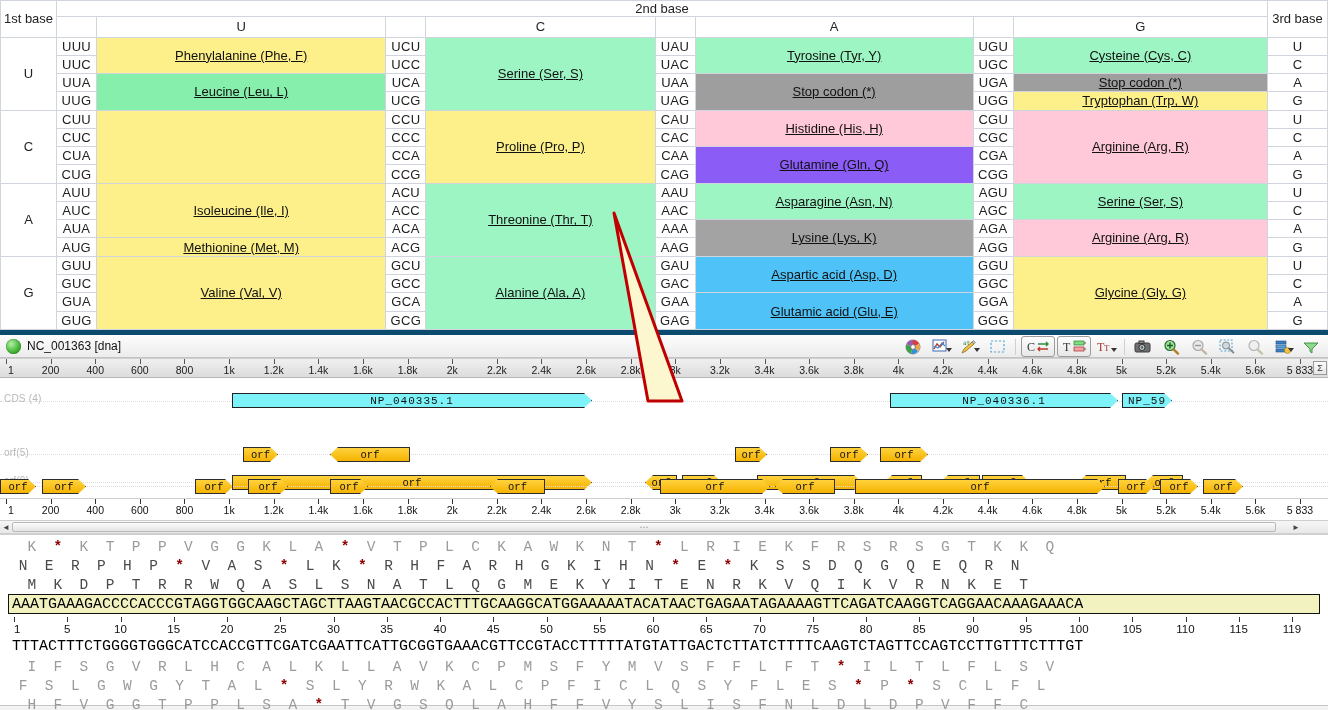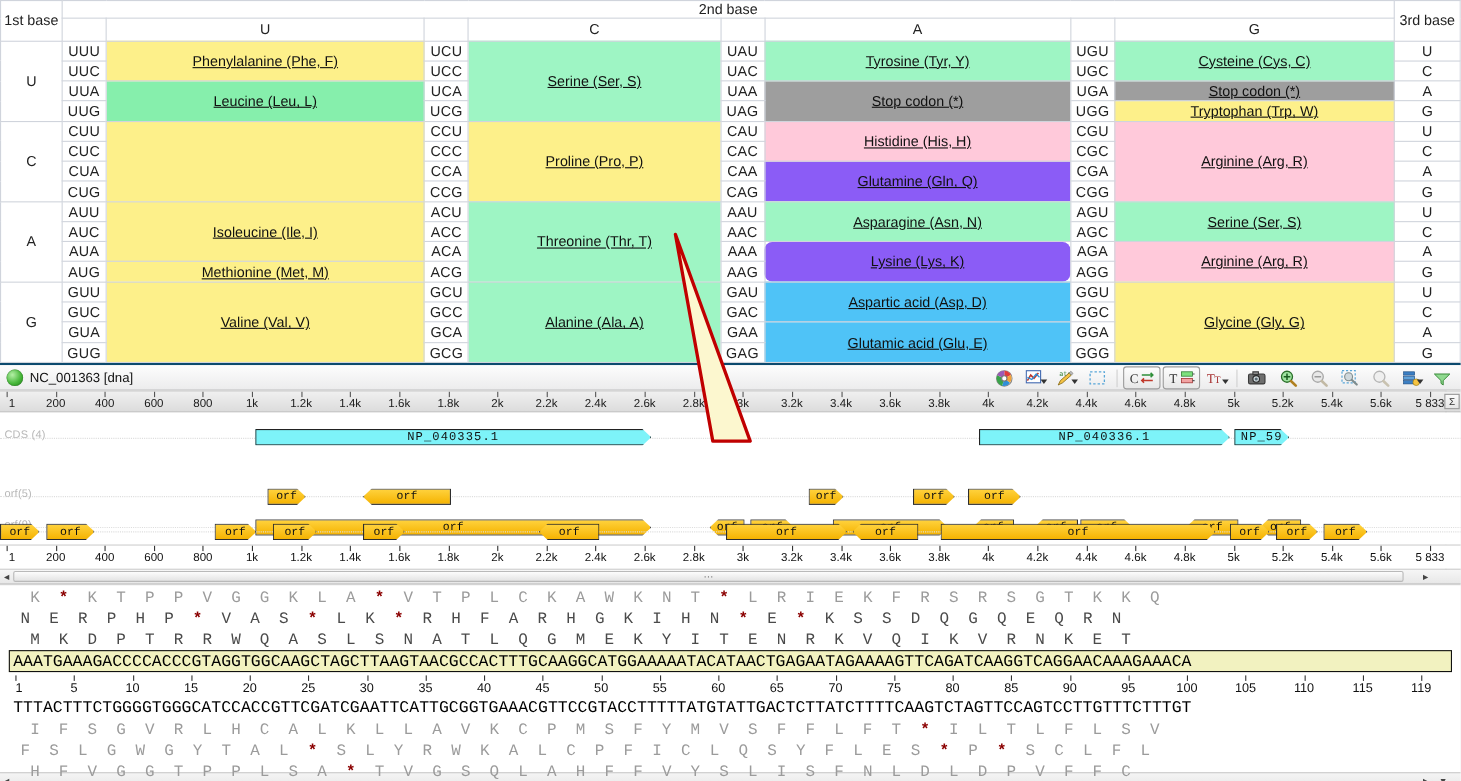--- a/index.html
+++ b/index.html
@@ -42,21 +42,21 @@
     color: #111;
     cursor: pointer;
     font-size: 13px;
   }
 
   
   .seqview {
     position: absolute; left: 0; top: 330px;
     width: 1328px; height: 380px;
     background: #f3f3f3;
-    border-top: 2px solid #0c4a6e;
+    border-top: 5px solid #0c4a6e;
   }
   .sv-titlebar {
     position: relative;
     height: 23px;
     background: linear-gradient(#fdfdfd, #ececed);
     border-bottom: 1px solid #c3c3c3;
     display: flex; align-items: center;
     padding-left: 6px;
     font-size: 12px; color: #111;
   }
@@ -348,21 +348,21 @@
           <td class="col-codon">AUC</td>
           <td class="col-codon">ACC</td>
           <td class="col-codon">AAC</td>
           <td class="col-codon">AGC</td>
           <td class="col-third">C</td>
         </tr>
         <tr class="row-codon">
           <td class="col-codon">AUA</td>
           <td class="col-codon">ACA</td>
           <td class="col-codon">AAA</td>
-          <td class="col-aa" rowspan="2" style="background: #8b5cf6; border-radius: 7px;"><span class="aa-link">Lysine (Lys, K)</span></td>
+          <td class="col-aa" rowspan="2" style="background: #a3a3a3;"><span class="aa-link">Lysine (Lys, K)</span></td>
           <td class="col-codon">AGA</td>
           <td class="col-aa" rowspan="2" style="background: rgb(255, 201, 218);"><span class="aa-link">Arginine (Arg, R)</span></td>
           <td class="col-third">A</td>
         </tr>
         <tr class="row-codon">
           <td class="col-codon">AUG</td>
           <td class="col-aa" rowspan="1" style="background: rgb(253, 240, 138);"><span class="aa-link">Methionine (Met, M)</span></td>
           <td class="col-codon">ACG</td>
           <td class="col-codon">AAG</td>
           <td class="col-codon">AGG</td>

